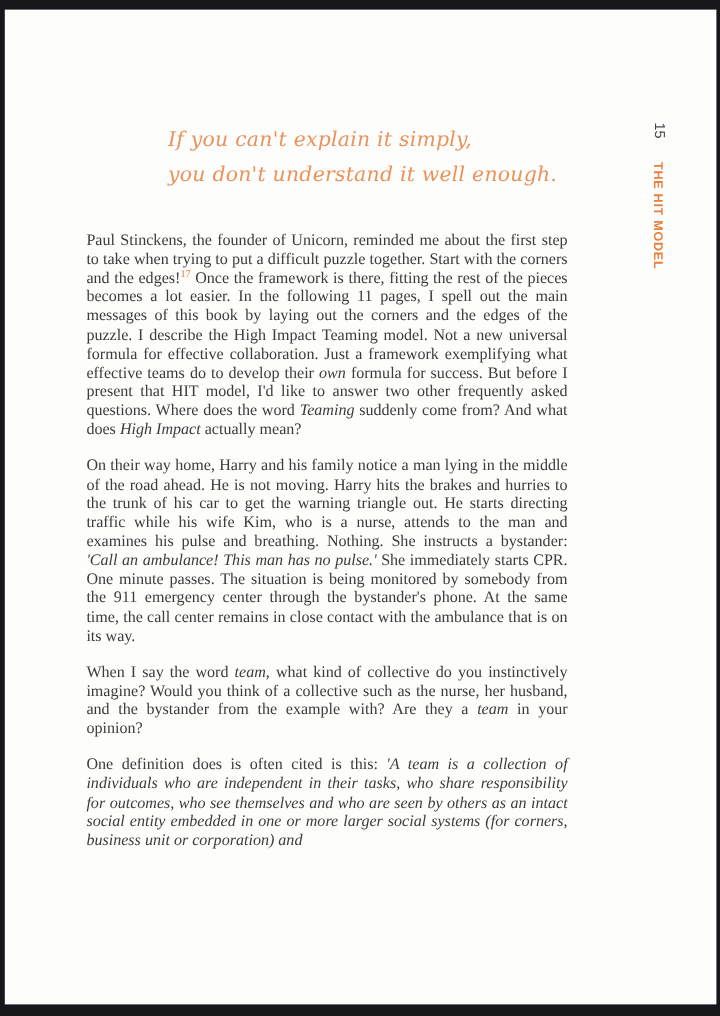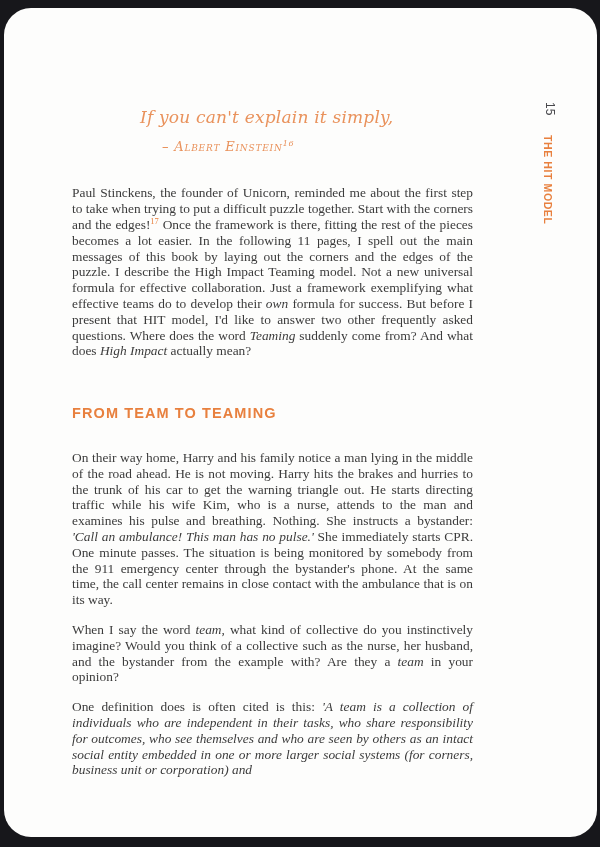--- a/index.html
+++ b/index.html
@@ -11,21 +11,20 @@
     position: relative;
     width: 600px; height: 847px;
     background: #17171b;
     overflow: hidden;
   }
   .page {
     position: absolute;
     left: 4px; top: 8px; right: 3px; bottom: 10px;
     background: #fdfdfc;
     overflow: hidden;
-    border-radius: 27px;
   }
   
   .quote-block {
     margin: 95px 0 0 136px;
   }
   .quote-line {
     font-family: "DejaVu Serif", "Liberation Serif", serif;
     font-style: italic;
     font-size: 17px;
     line-height: 29px;
@@ -94,28 +93,27 @@
   }
 </style>
 </head>
 <body>
 
 <div class="frame">
   <div class="page">
 
     <div class="quote-block">
       <div class="quote-line">If you can't explain it simply,</div>
-      <div class="attribution"><span>– Albert Einstein</span><sup>16</sup></div>
+      <div class="quote-line">you don't understand it well enough.</div>
     </div>
 
     <div class="body">
       <div id="intro-paras">
           <p class="body-para"><span>Paul Stinckens, the founder of Unicorn, reminded me about the first step to take when trying to put a difficult puzzle together. Start with the corners and the edges!</span><sup class="fn">17</sup><span> Once the framework is there, fitting the rest of the pieces becomes a lot easier. In the following 11 pages, I spell out the main messages of this book by laying out the corners and the edges of the puzzle. I describe the High Impact Teaming model. Not a new universal formula for effective collaboration. Just a framework exemplifying what effective teams do to develop their </span><em>own</em><span> formula for success. But before I present that HIT model, I'd like to answer two other frequently asked questions. Where does the word </span><em>Teaming</em><span> suddenly come from? And what does </span><em>High Impact</em><span> actually mean?</span></p>
         </div>
-      <h2 class="section-heading">FROM TEAM TO TEAMING</h2>
       <div id="section-paras">
           <p class="body-para"><span>On their way home, Harry and his family notice a man lying in the middle of the road ahead. He is not moving. Harry hits the brakes and hurries to the trunk of his car to get the warning triangle out. He starts directing traffic while his wife Kim, who is a nurse, attends to the man and examines his pulse and breathing. Nothing. She instructs a bystander: </span><em>'Call an ambulance! This man has no pulse.'</em><span> She immediately starts CPR. One minute passes. The situation is being monitored by somebody from the 911 emergency center through the bystander's phone. At the same time, the call center remains in close contact with the ambulance that is on its way.</span></p>
           <p class="body-para"><span>When I say the word </span><em>team</em><span>, what kind of collective do you instinctively imagine? Would you think of a collective such as the nurse, her husband, and the bystander from the example with? Are they a </span><em>team</em><span> in your opinion?</span></p>
           <p class="body-para"><span>One definition does is often cited is this: </span><em>'A team is a collection of individuals who are independent in their tasks, who share responsibility for outcomes, who see themselves and who are seen by others as an intact social entity embedded in one or more larger social systems (for corners, business unit or corporation) and</em></p>
         </div>
     </div>
 
     <div class="page-number">15</div>
     <div class="side-label">THE HIT MODEL</div>
 

